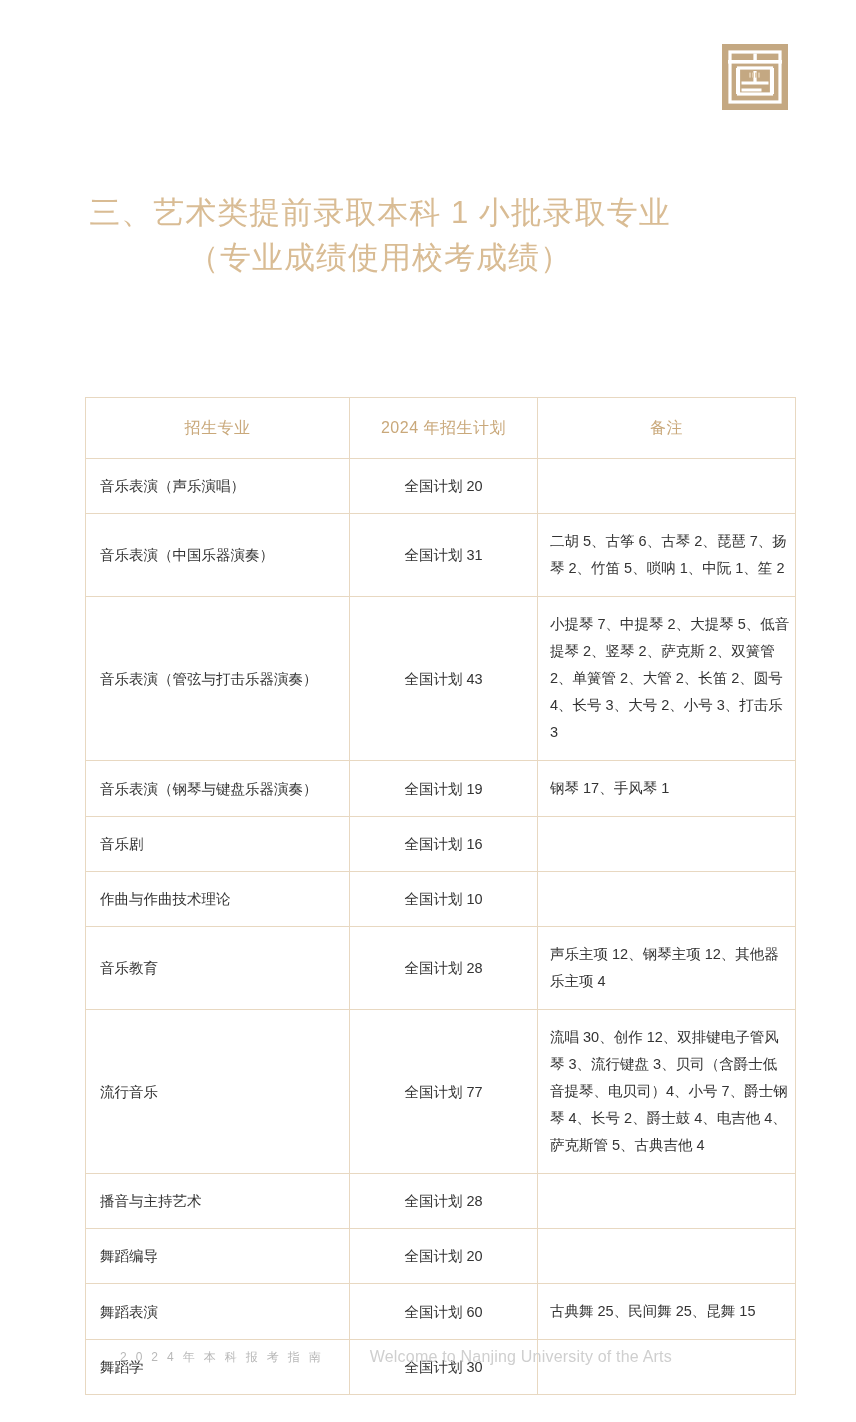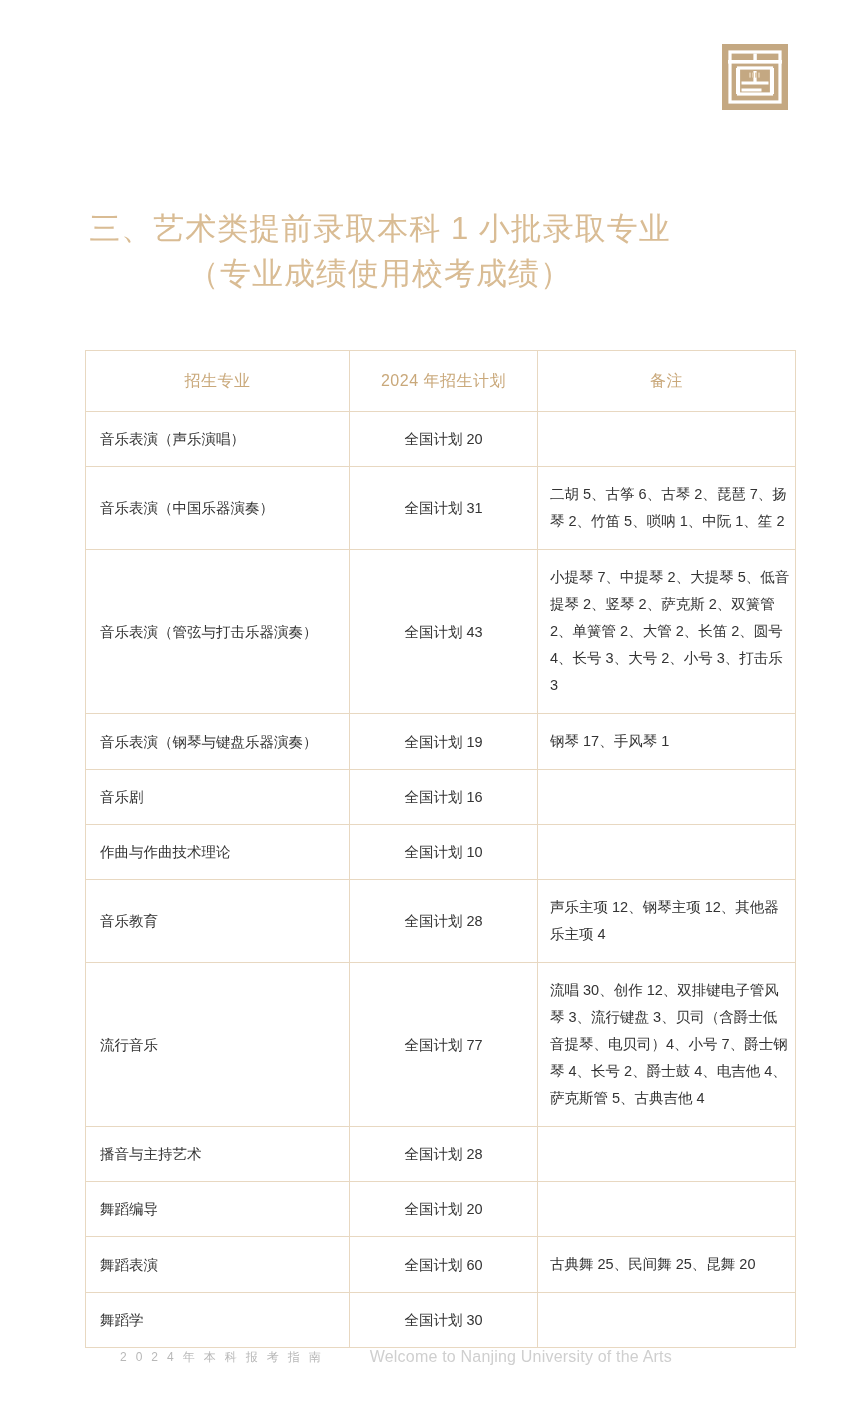--- a/index.html
+++ b/index.html
@@ -27,21 +27,21 @@
   .logo-square {
     width: 66px;
     height: 66px;
     background: #c4a882;
     display: block;
   }
 
   
   .title-block {
     position: absolute;
-    top: 206px;
+    top: 190px;
     left: 0;
     width: 760px;
     text-align: center;
     color: #d5b territory;
   }
   .title-line {
     font-family: "Liberation Sans", "DejaVu Sans", sans-serif;
     font-size: 31px;
     line-height: 45px;
     letter-spacing: 1px;
@@ -54,20 +54,21 @@
   .table-wrap {
     position: absolute;
     left: 85px;
     top: 350px;
     width: 710px;
   }
   table.plan {
     width: 710px;
     border-collapse: collapse;
     table-layout: fixed;
+    margin-top: 47px;
   }
   table.plan col.c1 { width: 264px; }
   table.plan col.c2 { width: 188px; }
   table.plan col.c3 { width: 258px; }
 
   table.plan th, table.plan td {
     border: 1px solid #e8d8c1;
     vertical-align: middle;
     background: #ffffff;
   }
@@ -222,21 +223,21 @@
         <td class="remark"></td>
       </tr>
       <tr>
         <td class="major">舞蹈编导</td>
         <td class="plan-num">全国计划 20</td>
         <td class="remark"></td>
       </tr>
       <tr>
         <td class="major">舞蹈表演</td>
         <td class="plan-num">全国计划 60</td>
-        <td class="remark">古典舞 25、民间舞 25、昆舞 20</td>
+        <td class="remark">古典舞 25、民间舞 25、昆舞 15</td>
       </tr>
       <tr>
         <td class="major">舞蹈学</td>
         <td class="plan-num">全国计划 30</td>
         <td class="remark"></td>
       </tr>
     </tbody>
   </table>
 </div>
 

